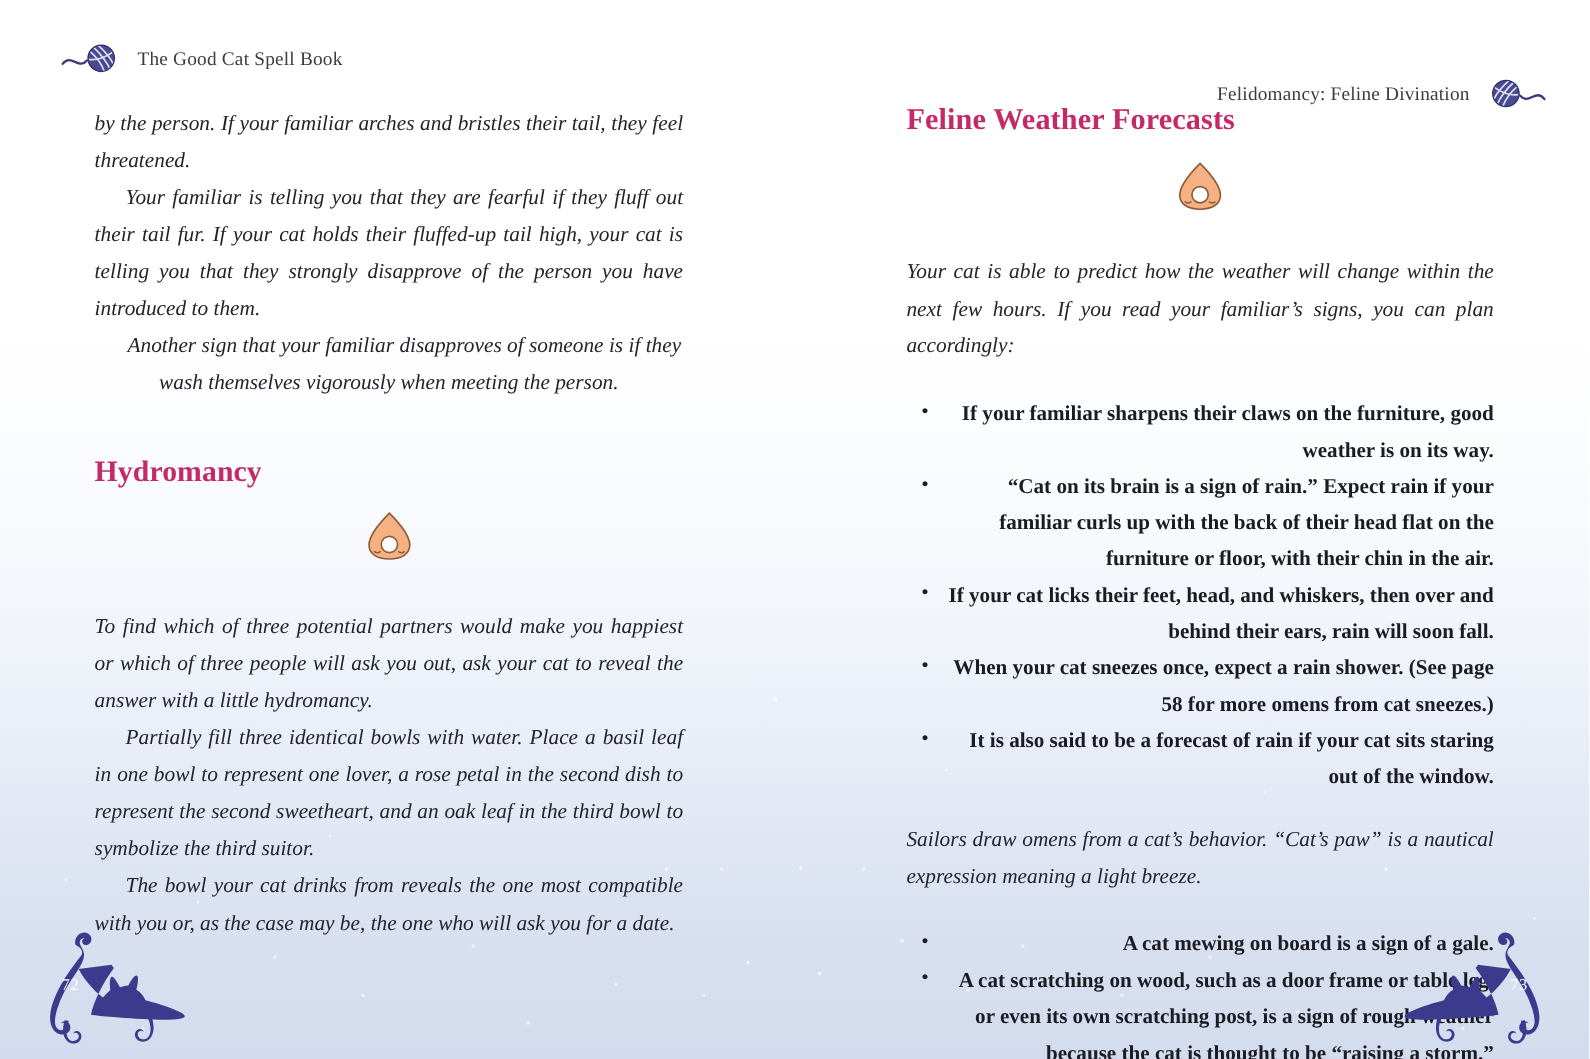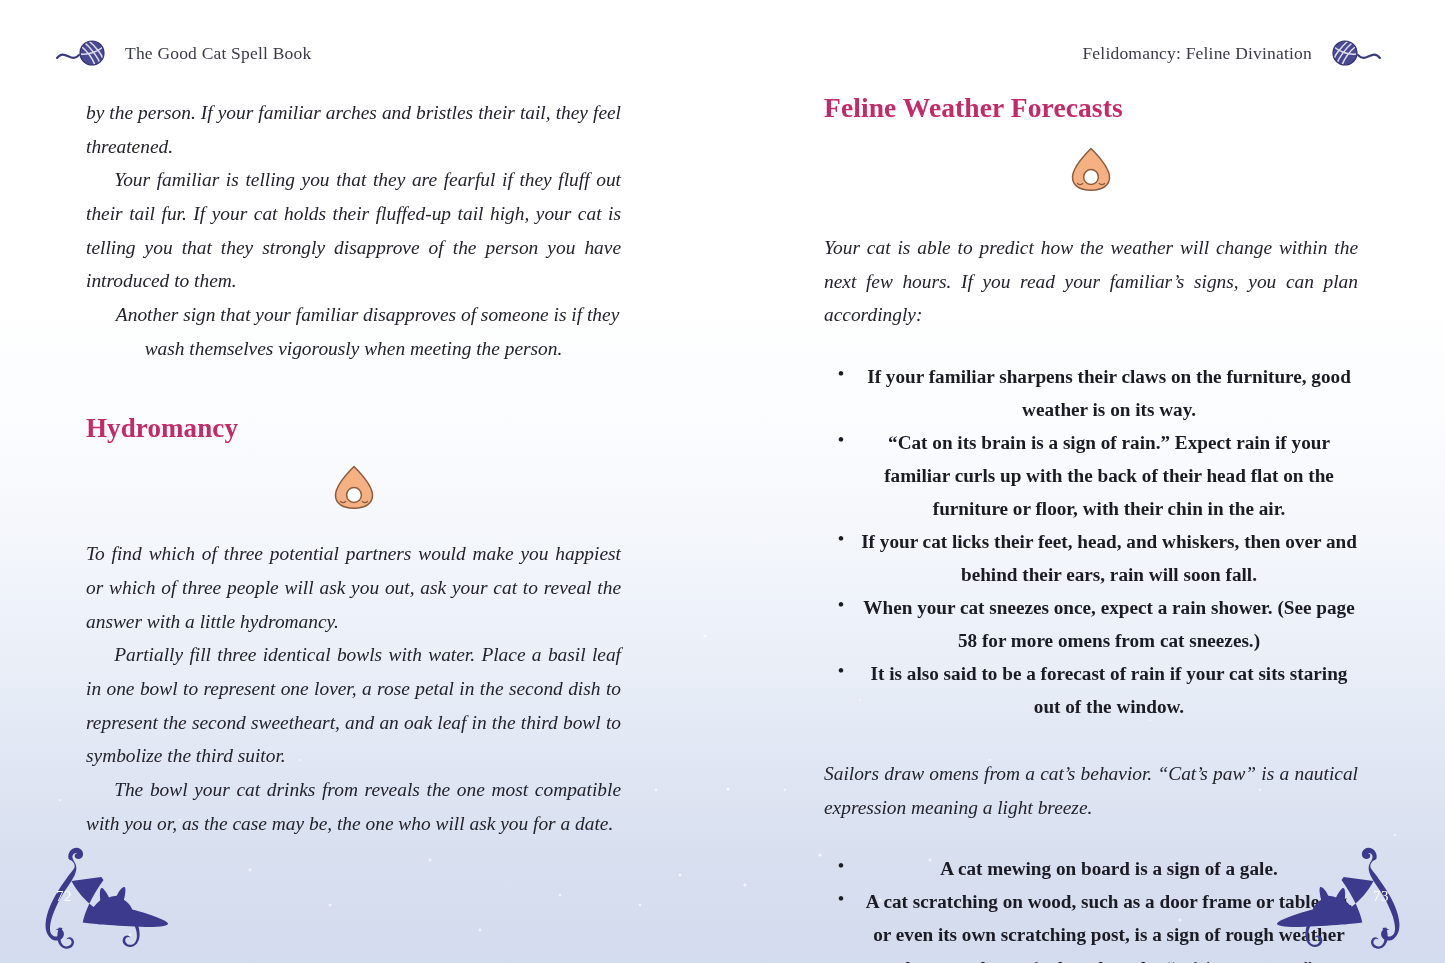--- a/index.html
+++ b/index.html
@@ -42,21 +42,21 @@
     position: absolute;
     top: 38px;
     display: flex;
     align-items: center;
     gap: 14px;
     font-size: 17.5px;
     letter-spacing: .2px;
     color: #3b3b46;
   }
   .runhead.left  { left: 55px; }
-  .runhead.right { right: 63px; }
+  .runhead.right { right: 39px; margin-top: 32px; }
   .runhead .yarn { flex: 0 0 auto; line-height: 0; }
   .runhead-text { white-space: nowrap; }
 
   
   .col {
     position: absolute;
     top: 96px;
     width: 535px;
   }
   .col-left  { left: 86px; }
@@ -96,21 +96,21 @@
     padding: 0;
     list-style: none;
   }
   ul.omens li {
     position: relative;
     padding-left: 36px;
     font-size: 19.2px;
     line-height: 1.72;
     font-weight: bold;
     color: #1b1b23;
-    text-align: center;
+    text-align: right;
   }
   ul.omens li::before {
     content: "•";
     position: absolute;
     left: 14px;
     top: -1px;
     font-size: 17px;
     font-weight: bold;
     color: #1b1b23;
   }
@@ -222,21 +222,21 @@
                  C30.5 10, 41.5 22, 41.5 31.5
                  C41.5 38.8, 35.2 44.2, 23 44.2
                  C10.8 44.2, 4.5 38.8, 4.5 31.5
                  C4.5 22, 15.5 10, 23 2.5 Z" fill="#f6b183" stroke="#8b5c3d" stroke-width="1.5" stroke-linejoin="round"></path>
         <circle cx="23" cy="31" r="7.4" fill="#ffffff" stroke="#8b5c3d" stroke-width="1.5"></circle>
         <path d="M9.5 37.5 q2.6 2.2 5.2 0" fill="none" stroke="#8b5c3d" stroke-width="1.3" stroke-linecap="round"></path>
         <path d="M31.3 37.5 q2.6 2.2 5.2 0" fill="none" stroke="#8b5c3d" stroke-width="1.3" stroke-linecap="round"></path>
       </svg>
     </div>
 
-    <p class="body" style="margin-top:26px;">To find which of three potential partners would make you happiest or which of three people will ask you out, ask your cat to reveal the answer with a little hydromancy.</p>
+    <p class="body" style="margin-top:42px;">To find which of three potential partners would make you happiest or which of three people will ask you out, ask your cat to reveal the answer with a little hydromancy.</p>
     <p class="body indent">Partially fill three identical bowls with water. Place a basil leaf in one bowl to represent one lover, a rose petal in the second dish to represent the second sweetheart, and an oak leaf in the third bowl to symbolize the third suitor.</p>
     <p class="body indent">The bowl your cat drinks from reveals the one most compatible with you or, as the case may be, the one who will ask you for a date.</p>
   </div>
 
   <div class="col col-right" style="top:92px;">
 
     <h2 class="section wide">Feline Weather Forecasts</h2>
 
     <div class="ornament" style="margin-top:22px;">
       <svg width="46" height="47" viewBox="0 0 46 47" aria-hidden="true">
@@ -254,21 +254,21 @@
     <p class="body" style="margin-top:38px;">Your cat is able to predict how the weather will change within the next few hours. If you read your familiar’s signs, you can plan accordingly:</p>
 
     <ul class="omens" style="margin-top:28px;">
       <li>If your familiar sharpens their claws on the furniture, good weather is on its way.</li>
       <li>“Cat on its brain is a sign of rain.” Expect rain if your familiar curls up with the back of their head flat on the furniture or floor, with their chin in the air.</li>
       <li>If your cat licks their feet, head, and whiskers, then over and behind their ears, rain will soon fall.</li>
       <li>When your cat sneezes once, expect a rain shower. (See page 58 for more omens from cat sneezes.)</li>
       <li>It is also said to be a forecast of rain if your cat sits staring out of the window.</li>
     </ul>
 
-    <p class="body" style="margin-top:34px;">Sailors draw omens from a cat’s behavior. “Cat’s paw” is a nautical expression meaning a light breeze.</p>
+    <p class="body" style="margin-top:24px;">Sailors draw omens from a cat’s behavior. “Cat’s paw” is a nautical expression meaning a light breeze.</p>
 
     <ul class="omens" style="margin-top:28px;">
       <li>A cat mewing on board is a sign of a gale.</li>
       <li>A cat scratching on wood, such as a door frame or table leg, or even its own scratching post, is a sign of rough weather because the cat is thought to be “raising a storm.”</li>
 
     </ul>
   </div>
 
   <div class="footcat left">
     <svg width="140" height="120" viewBox="0 0 140 120" aria-hidden="true">

